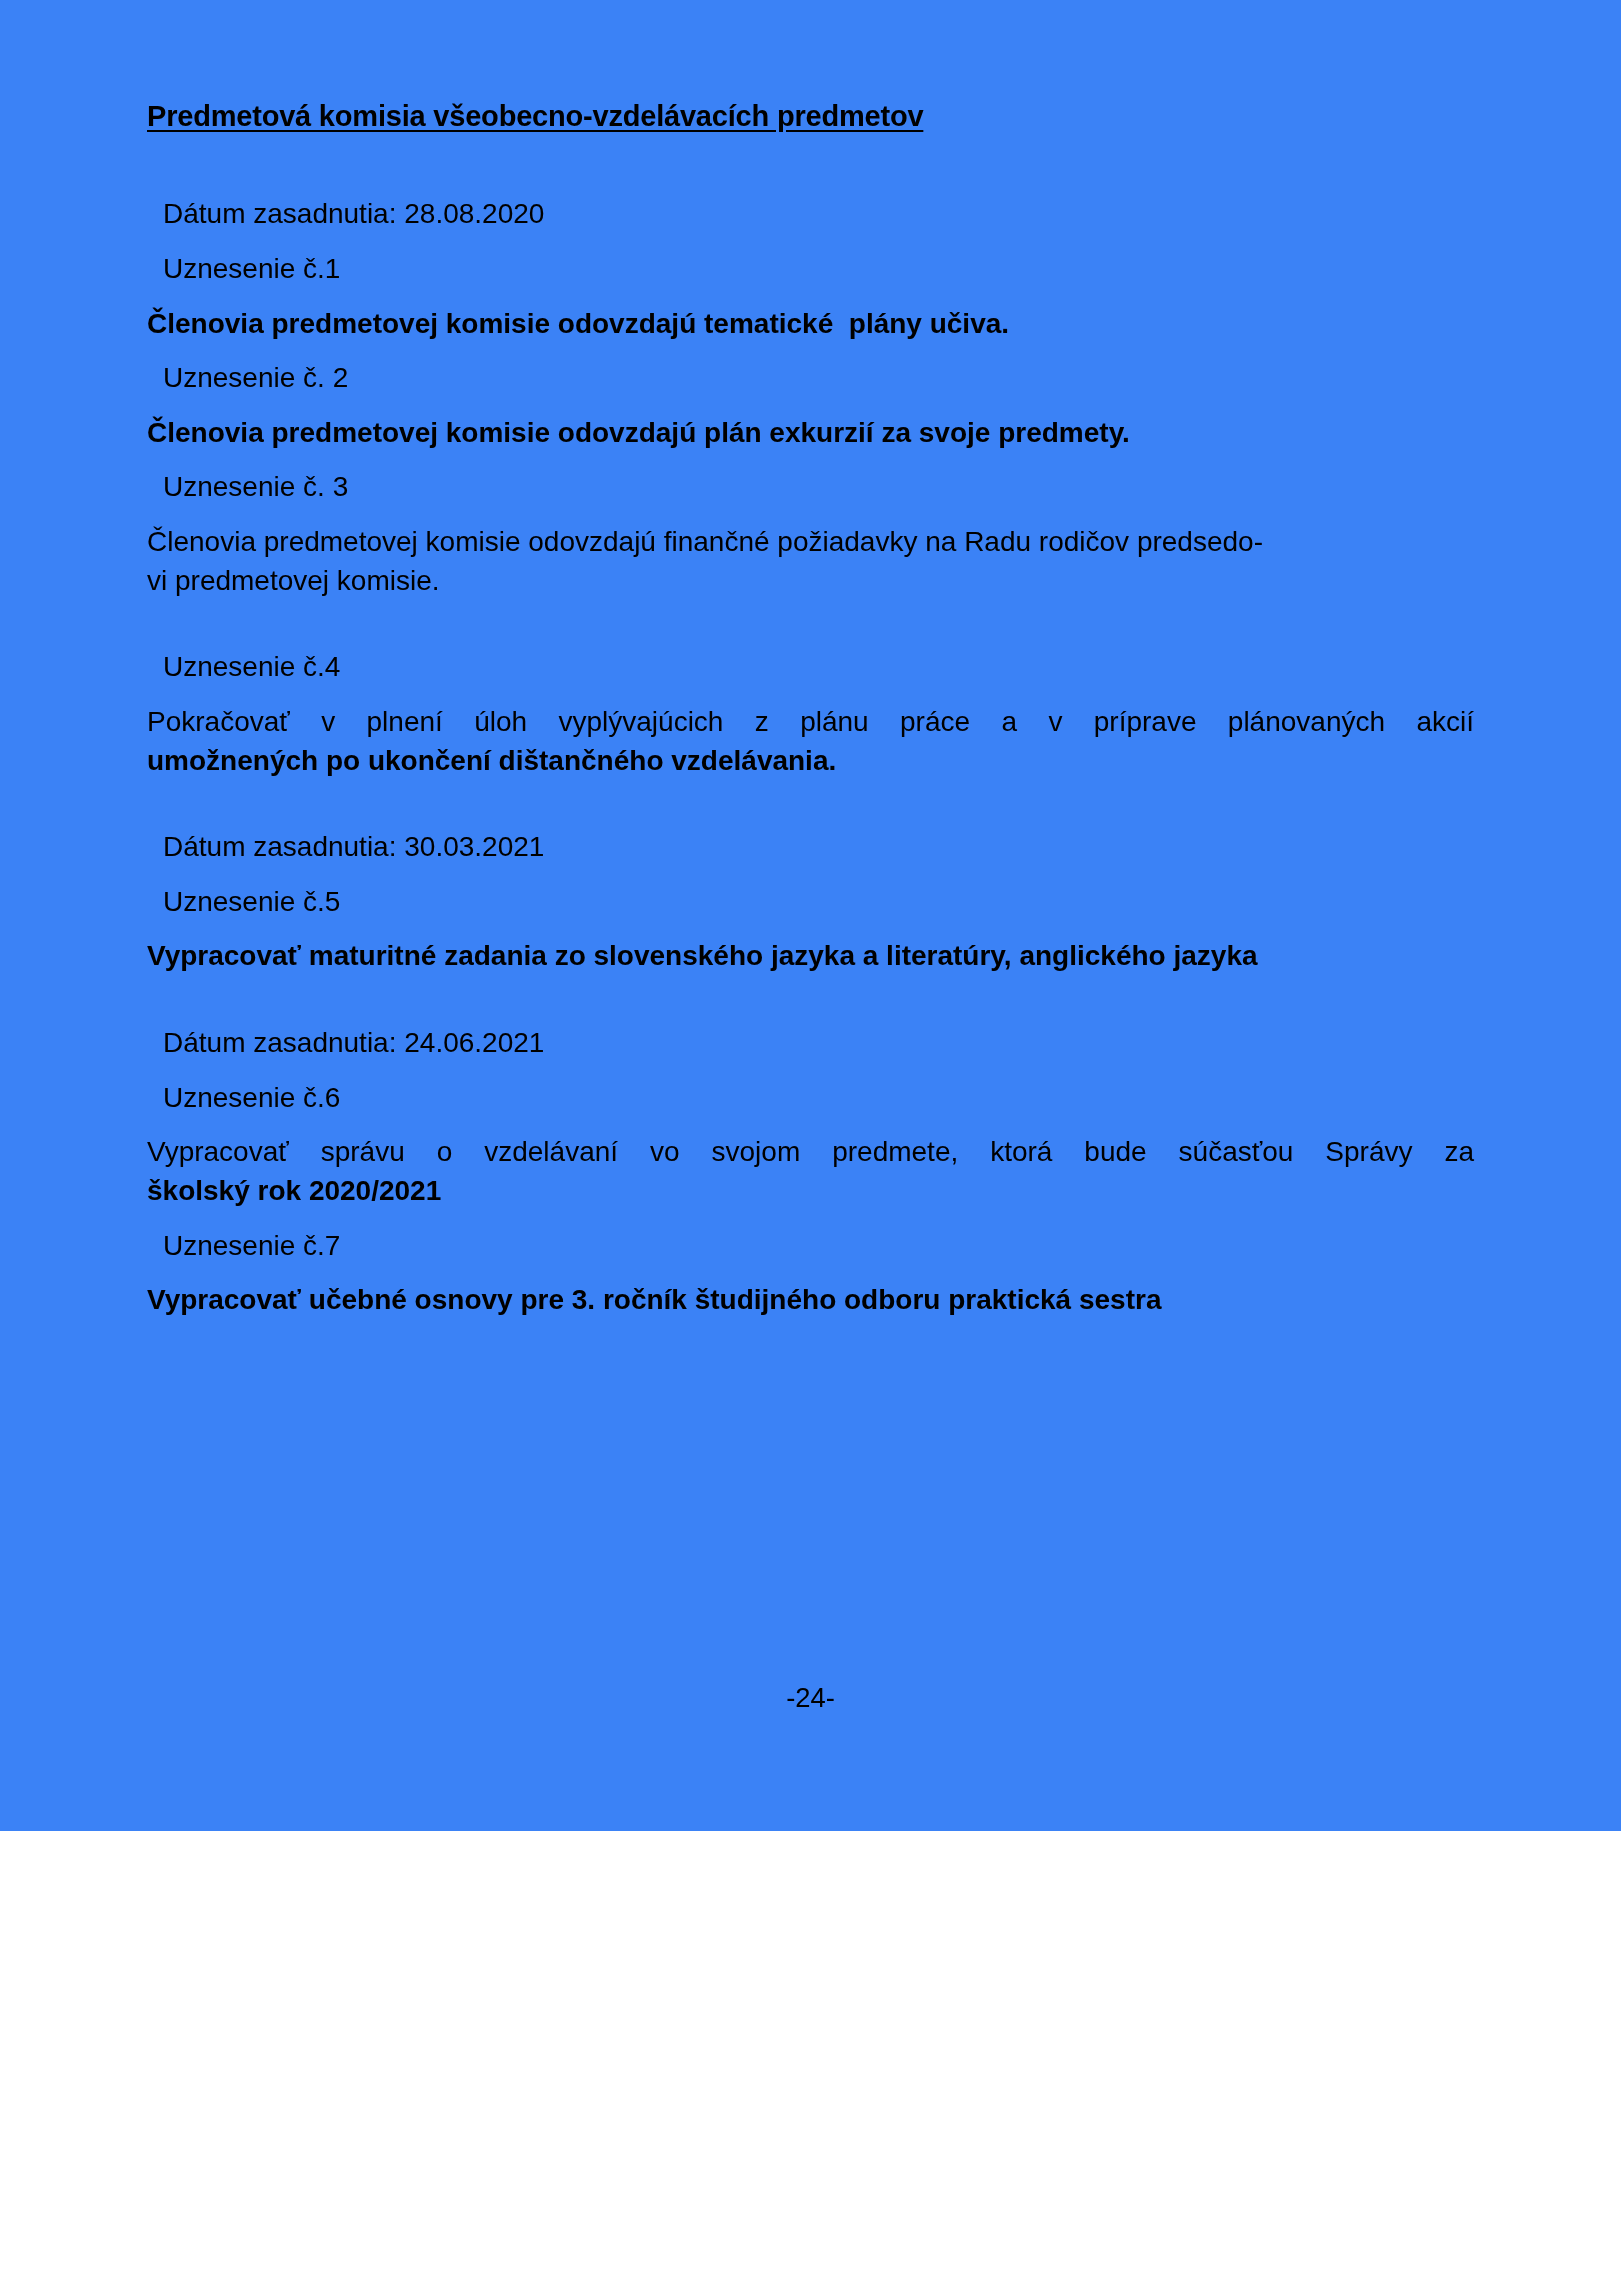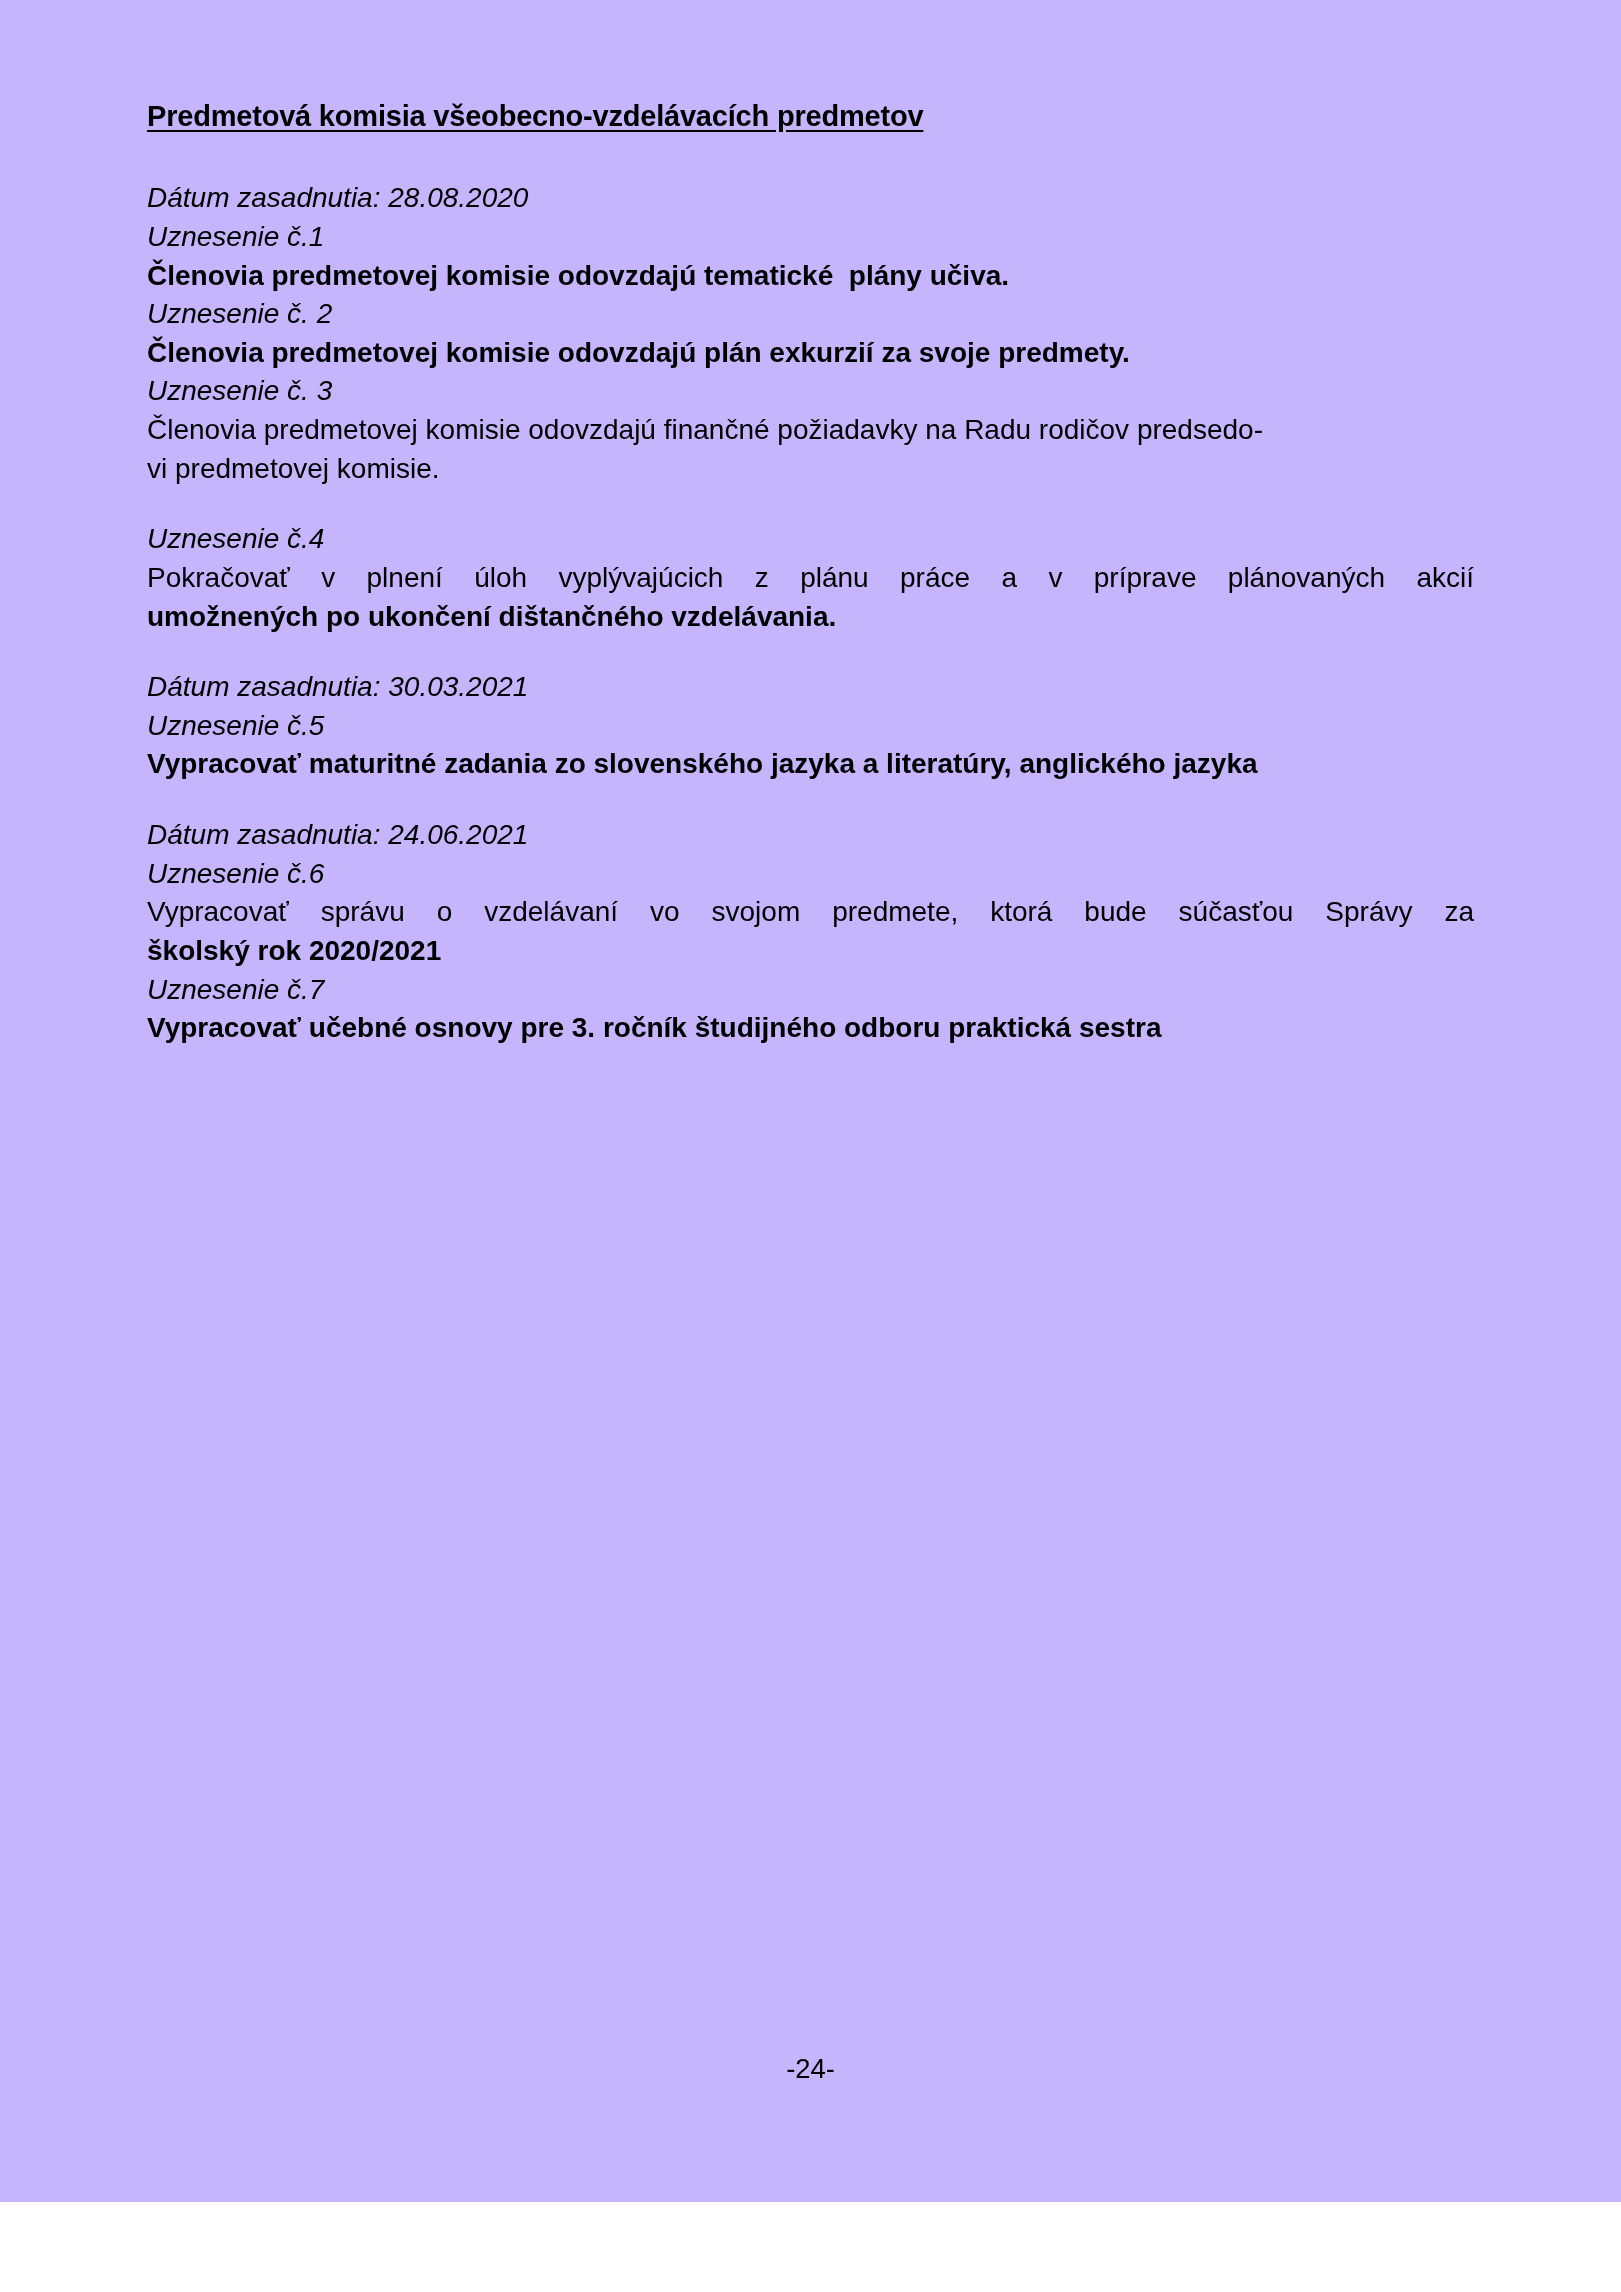--- a/index.html
+++ b/index.html
@@ -7,22 +7,22 @@
     padding: 0;
     background: #ffffff;
   }
   body {
     font-family: "Liberation Sans", sans-serif;
     color: #000000;
   }
   .page {
     position: relative;
     width: 1621px;
-    height: 2202px;
-    background: #c4b5fd;
+    height: 1831px;
+    background: #3b82f6;
     box-sizing: border-box;
     padding: 98px 147px 0 147px;
     overflow: hidden;
   }
   .content {
     width: 1327px;
     margin: 0 auto;
     position: relative;
   }
   .doc-title {
@@ -35,24 +35,23 @@
     padding: 0;
     line-height: 1.25;
   }
   .spacer-line {
     height: 45px;
   }
   .spacer-small {
     height: 32px;
   }
   .meta-line {
-    font-style: italic;
     font-size: 28px;
     line-height: 1.38;
-    margin: 0;
+    margin: 16px;
     white-space: pre;
   }
   .body-line {
     font-size: 28px;
     line-height: 1.38;
     margin: 0;
     white-space: pre;
     font-weight: bold;
   }
   .body-para {

